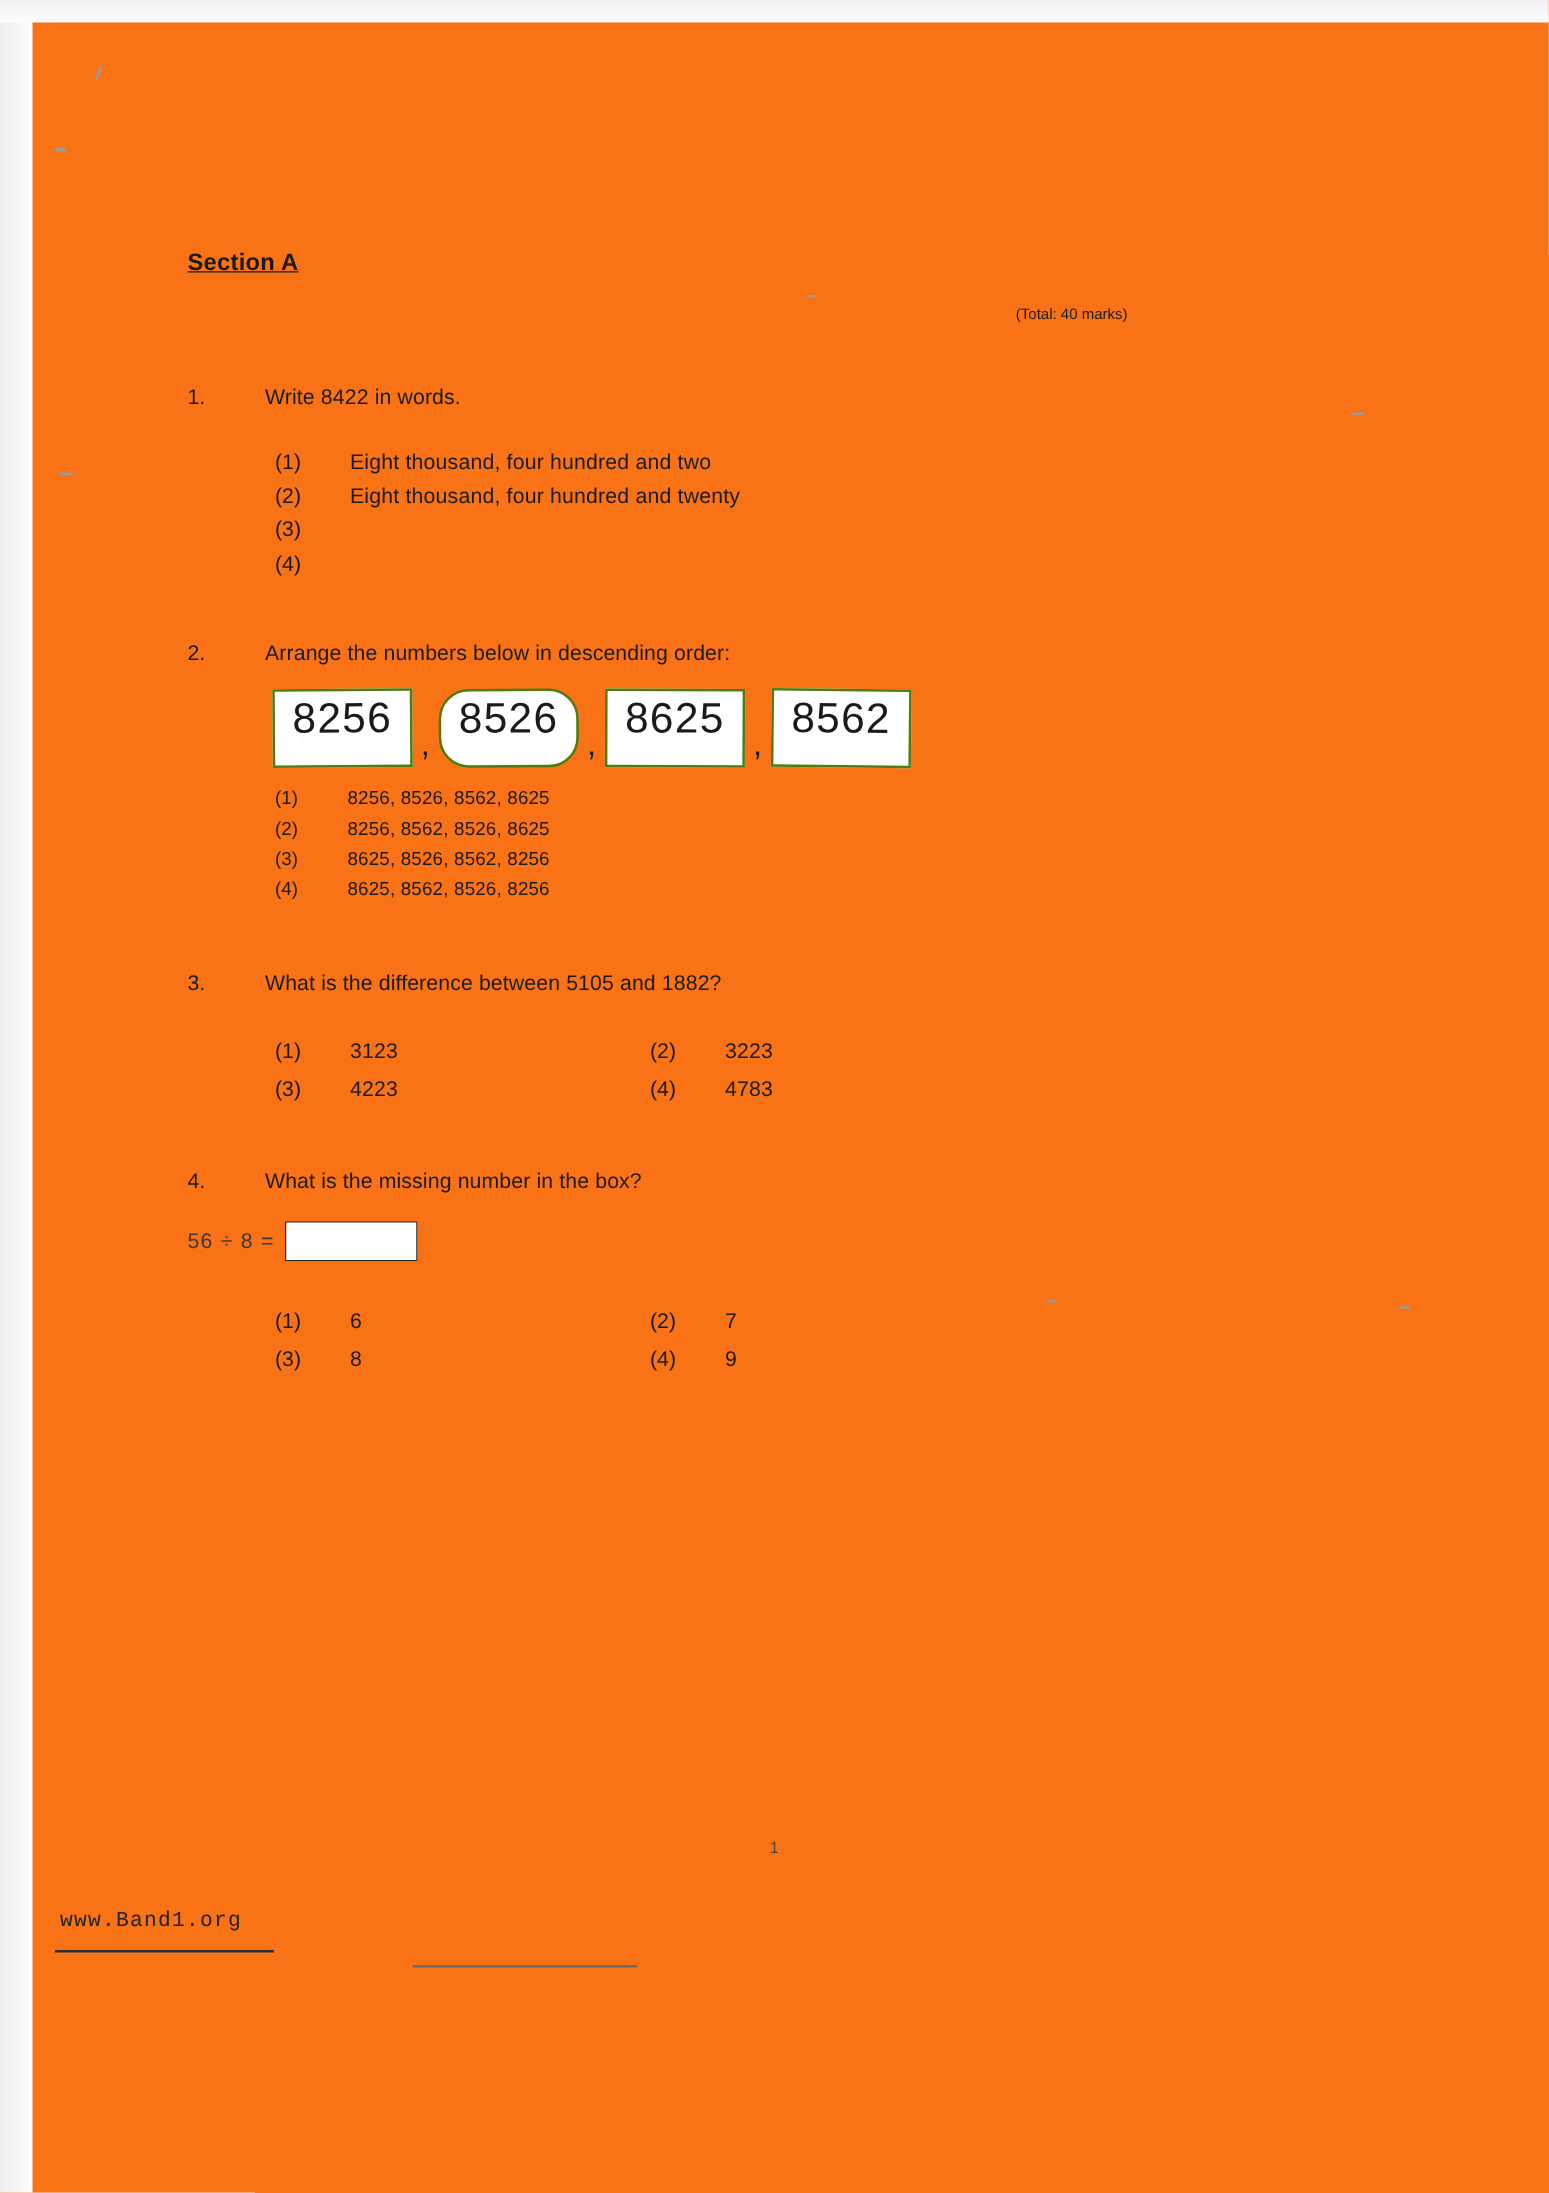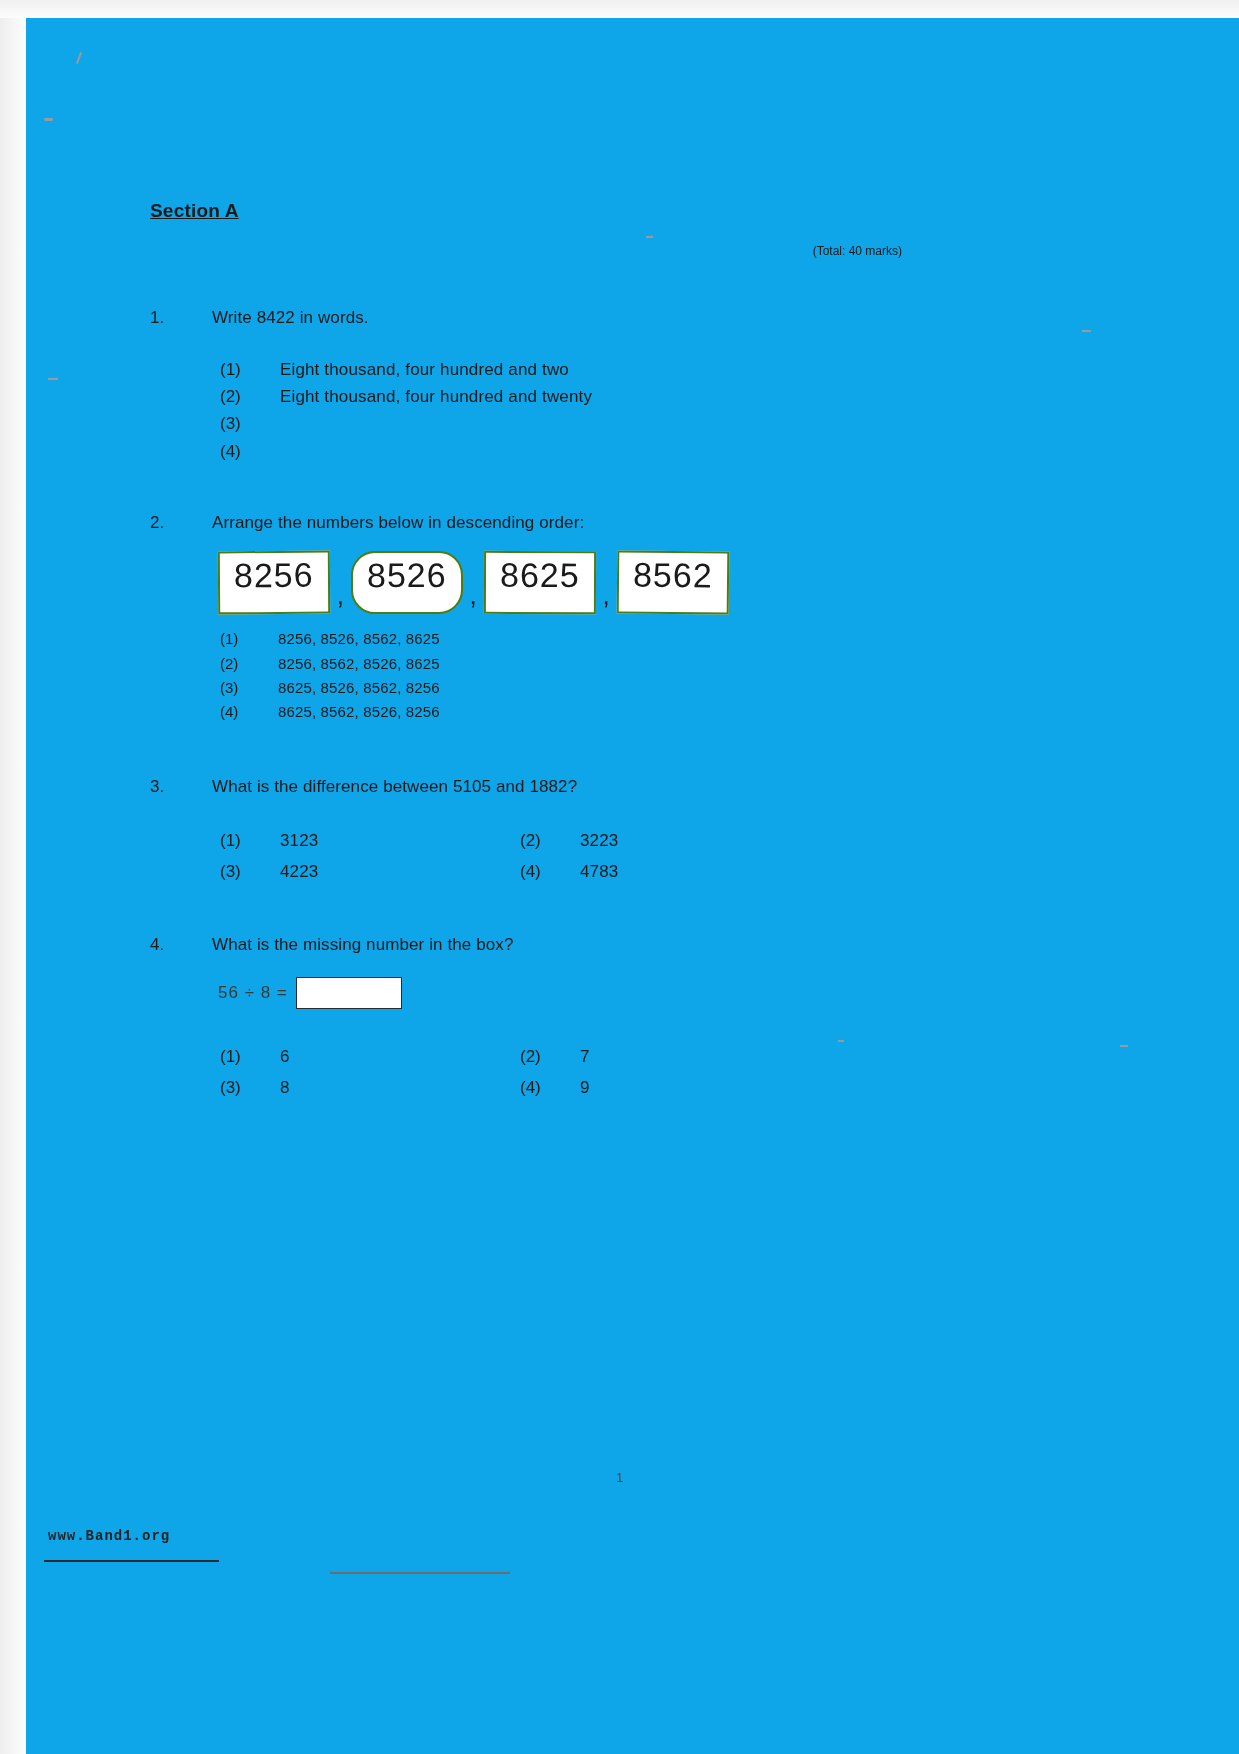--- a/index.html
+++ b/index.html
@@ -11,21 +11,21 @@
     width: 1239px;
     height: 1754px;
     position: relative;
     font-family: "Liberation Sans", sans-serif;
     color: #1a1a1a;
     overflow: hidden;
   }
   .page {
     position: absolute;
     inset: 0;
-    background: #0ea5e9;
+    background: #f97316;
   }
   
   .scan-edge-left {
     position: absolute;
     left: 0; top: 0; bottom: 0; width: 26px;
     background: linear-gradient(90deg, #eeeeee 0%, #fdfdfd 100%);
   }
   .scan-edge-top {
     position: absolute;
     left: 0; right: 0; top: 0; height: 18px;
@@ -128,21 +128,20 @@
   .numbox.b4 { transform: rotate(0.6deg); }
   .comma {
     font-size: 26px;
     padding: 0 7px 2px 7px;
     align-self: flex-end;
   }
 
   
   .equation {
     margin-top: 22px;
-    margin-left: 68px;
     display: flex;
     align-items: center;
     font-size: 17px;
   }
   .eq-text { letter-spacing: 1px; color: #3a3a3a; }
   .answer-box {
     width: 104px;
     height: 30px;
     border: 1.5px solid #2a2a2a;
     margin-left: 8px;
@@ -155,24 +154,23 @@
     top: 1470px;
     text-align: center;
     font-size: 13px;
     color: #4a4a4a;
   }
   .footer-url {
     position: absolute;
     left: 48px;
     top: 1528px;
     font-family: "Liberation Mono", monospace;
-    font-size: 14px;
+    font-size: 17px;
     letter-spacing: 1px;
     color: #222;
-    font-weight: bold;
   }
   .footer-rule {
     position: absolute;
     left: 44px;
     top: 1560px;
     width: 175px;
     height: 2px;
     background: #2b2b2b;
   }
   .footer-rule2 {

